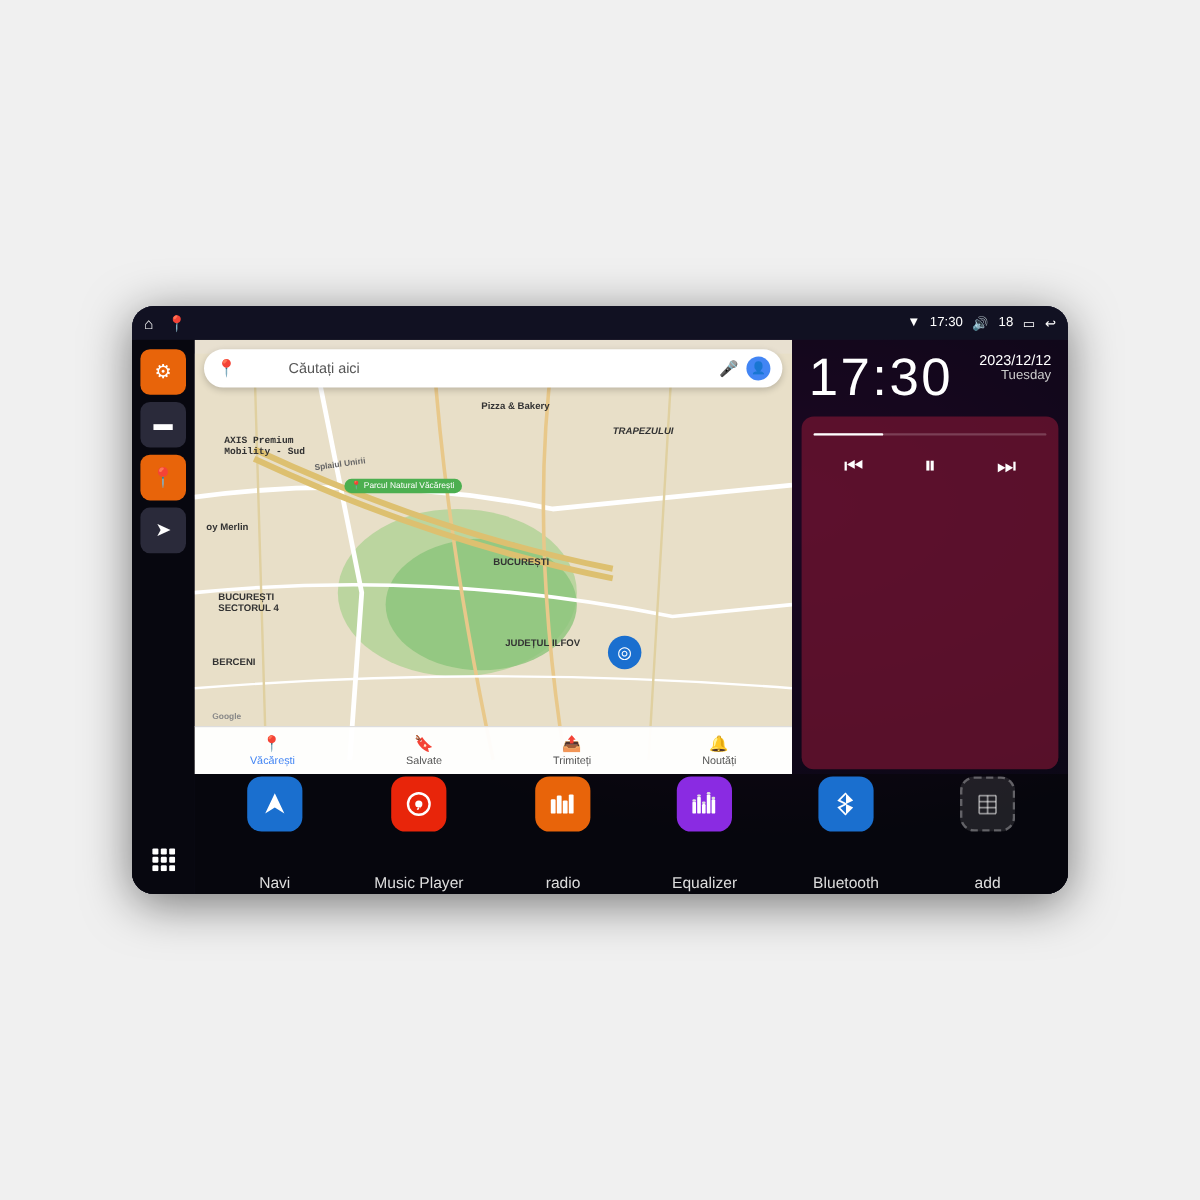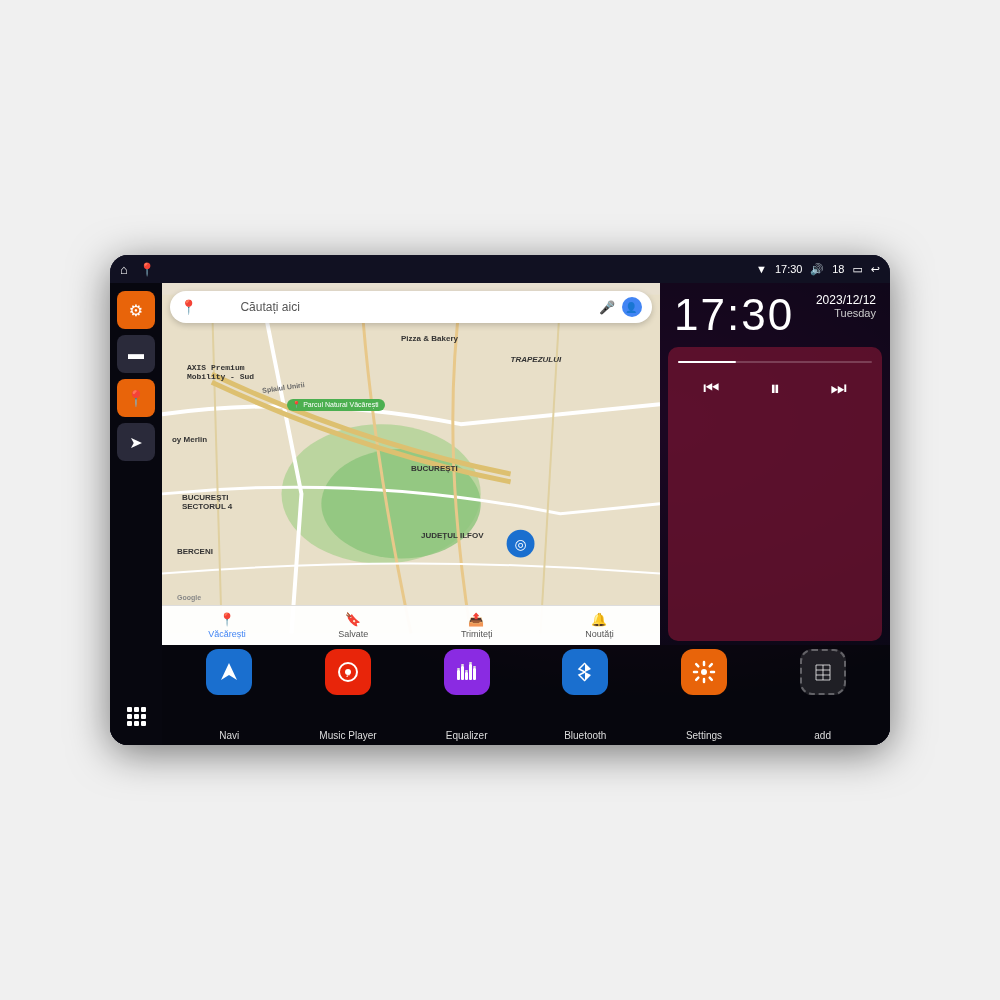--- a/index.html
+++ b/index.html
@@ -296,21 +296,21 @@
       width: 46px;
       height: 46px;
       border-radius: 12px;
       display: flex;
       align-items: center;
       justify-content: center;
       font-size: 22px;
       color: #fff;
     }
     .app-icon-label {
-      font-size: 10px;
+      font-size: 13px;
       color: #ddd;
       text-align: center;
       margin-top: 31px;
     }
 
     
     .bg-nav { background: #1a6fcf; }
     .bg-music { background: #e8250a; }
     .bg-video { background: #8a2be2; }
     .bg-radio { background: #e8640a; }
@@ -489,20 +489,31 @@
             <svg width="24" height="24" viewBox="0 0 24 24">
               <circle cx="12" cy="12" r="9" fill="none" stroke="#fff" stroke-width="2"></circle>
               <circle cx="12" cy="12" r="3" fill="#fff"></circle>
               <text x="12" y="17" text-anchor="middle" fill="#fff" font-size="10">♪</text>
             </svg>
           </div>
           <span class="app-icon-label">Music Player</span>
         </div>
 
 
+        <div class="app-icon">
+          <div class="app-icon-img bg-radio">
+            <svg width="24" height="24" viewBox="0 0 24 24">
+              <rect x="2" y="8" width="4" height="12" fill="#fff" rx="1"></rect>
+              <rect x="7" y="5" width="4" height="15" fill="#fff" rx="1"></rect>
+              <rect x="12" y="9" width="4" height="11" fill="#fff" rx="1"></rect>
+              <rect x="17" y="4" width="4" height="16" fill="#fff" rx="1"></rect>
+            </svg>
+          </div>
+          <span class="app-icon-label">radio</span>
+        </div>
 
         <div class="app-icon">
           <div class="app-icon-img bg-eq">
             <svg width="24" height="24" viewBox="0 0 24 24">
               <rect x="2" y="10" width="3" height="10" fill="#fff" rx="1"></rect>
               <rect x="6" y="6" width="3" height="14" fill="#fff" rx="1"></rect>
               <rect x="10" y="12" width="3" height="8" fill="#fff" rx="1"></rect>
               <rect x="14" y="4" width="3" height="16" fill="#fff" rx="1"></rect>
               <rect x="18" y="8" width="3" height="12" fill="#fff" rx="1"></rect>
               <rect x="2" y="8" width="3" height="2" fill="#ddd" rx="1"></rect>
@@ -519,29 +530,20 @@
           <div class="app-icon-img bg-bt">
             <svg width="24" height="24" viewBox="0 0 24 24">
               <path d="M12,3 L12,21 L18,15 L12,12 L18,9 Z" fill="#fff"></path>
               <path d="M12,12 L6,9 L12,3" fill="none" stroke="#fff" stroke-width="1.5"></path>
               <path d="M12,12 L6,15 L12,21" fill="none" stroke="#fff" stroke-width="1.5"></path>
             </svg>
           </div>
           <span class="app-icon-label">Bluetooth</span>
         </div>
 
-        <div class="app-icon">
-          <div class="app-icon-img bg-settings">
-            <svg width="24" height="24" viewBox="0 0 24 24">
-              <circle cx="12" cy="12" r="3" fill="#fff"></circle>
-              <path d="M12,2 L12,5 M12,19 L12,22 M2,12 L5,12 M19,12 L22,12 M4.2,4.2 L6.3,6.3 M17.7,17.7 L19.8,19.8 M19.8,4.2 L17.7,6.3 M6.3,17.7 L4.2,19.8" stroke="#fff" stroke-width="2.5" stroke-linecap="round"></path>
-            </svg>
-          </div>
-          <span class="app-icon-label">Settings</span>
-        </div>
 
         <div class="app-icon">
           <div class="app-icon-img bg-add">
             <svg width="24" height="24" viewBox="0 0 24 24">
               <line x1="5" y1="5" x2="19" y2="5" stroke="rgba(255,255,255,0.5)" stroke-width="1.5"></line>
               <line x1="5" y1="10" x2="19" y2="10" stroke="rgba(255,255,255,0.5)" stroke-width="1.5"></line>
               <line x1="5" y1="15" x2="19" y2="15" stroke="rgba(255,255,255,0.5)" stroke-width="1.5"></line>
               <line x1="5" y1="20" x2="19" y2="20" stroke="rgba(255,255,255,0.5)" stroke-width="1.5"></line>
               <line x1="5" y1="5" x2="5" y2="20" stroke="rgba(255,255,255,0.5)" stroke-width="1.5"></line>
               <line x1="12" y1="5" x2="12" y2="20" stroke="rgba(255,255,255,0.5)" stroke-width="1.5"></line>

